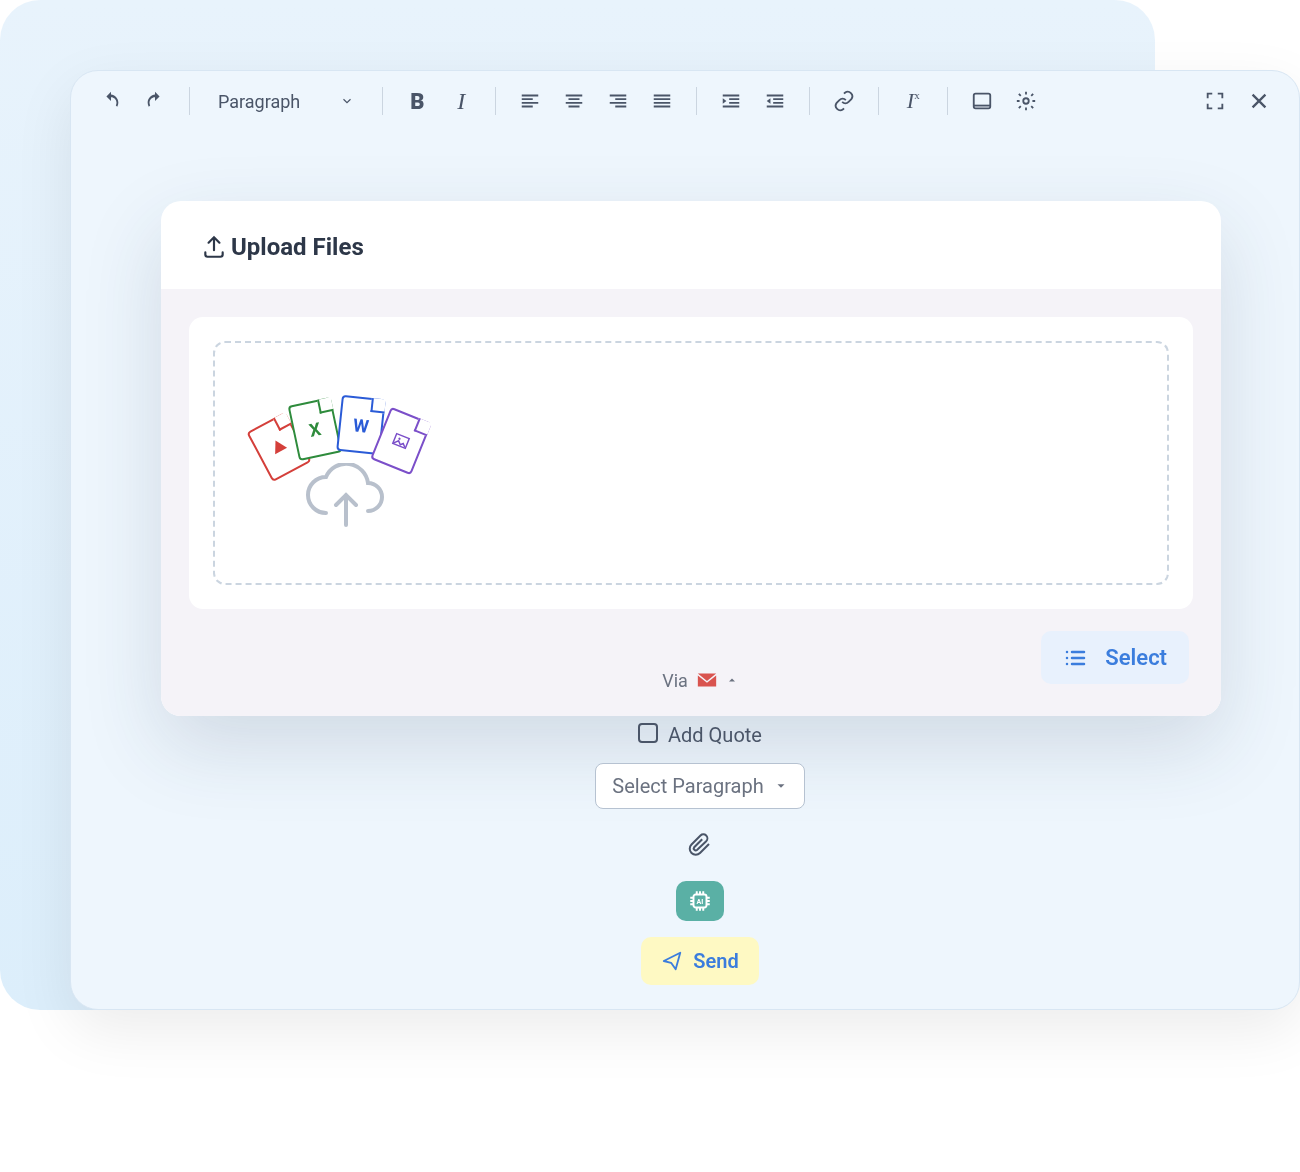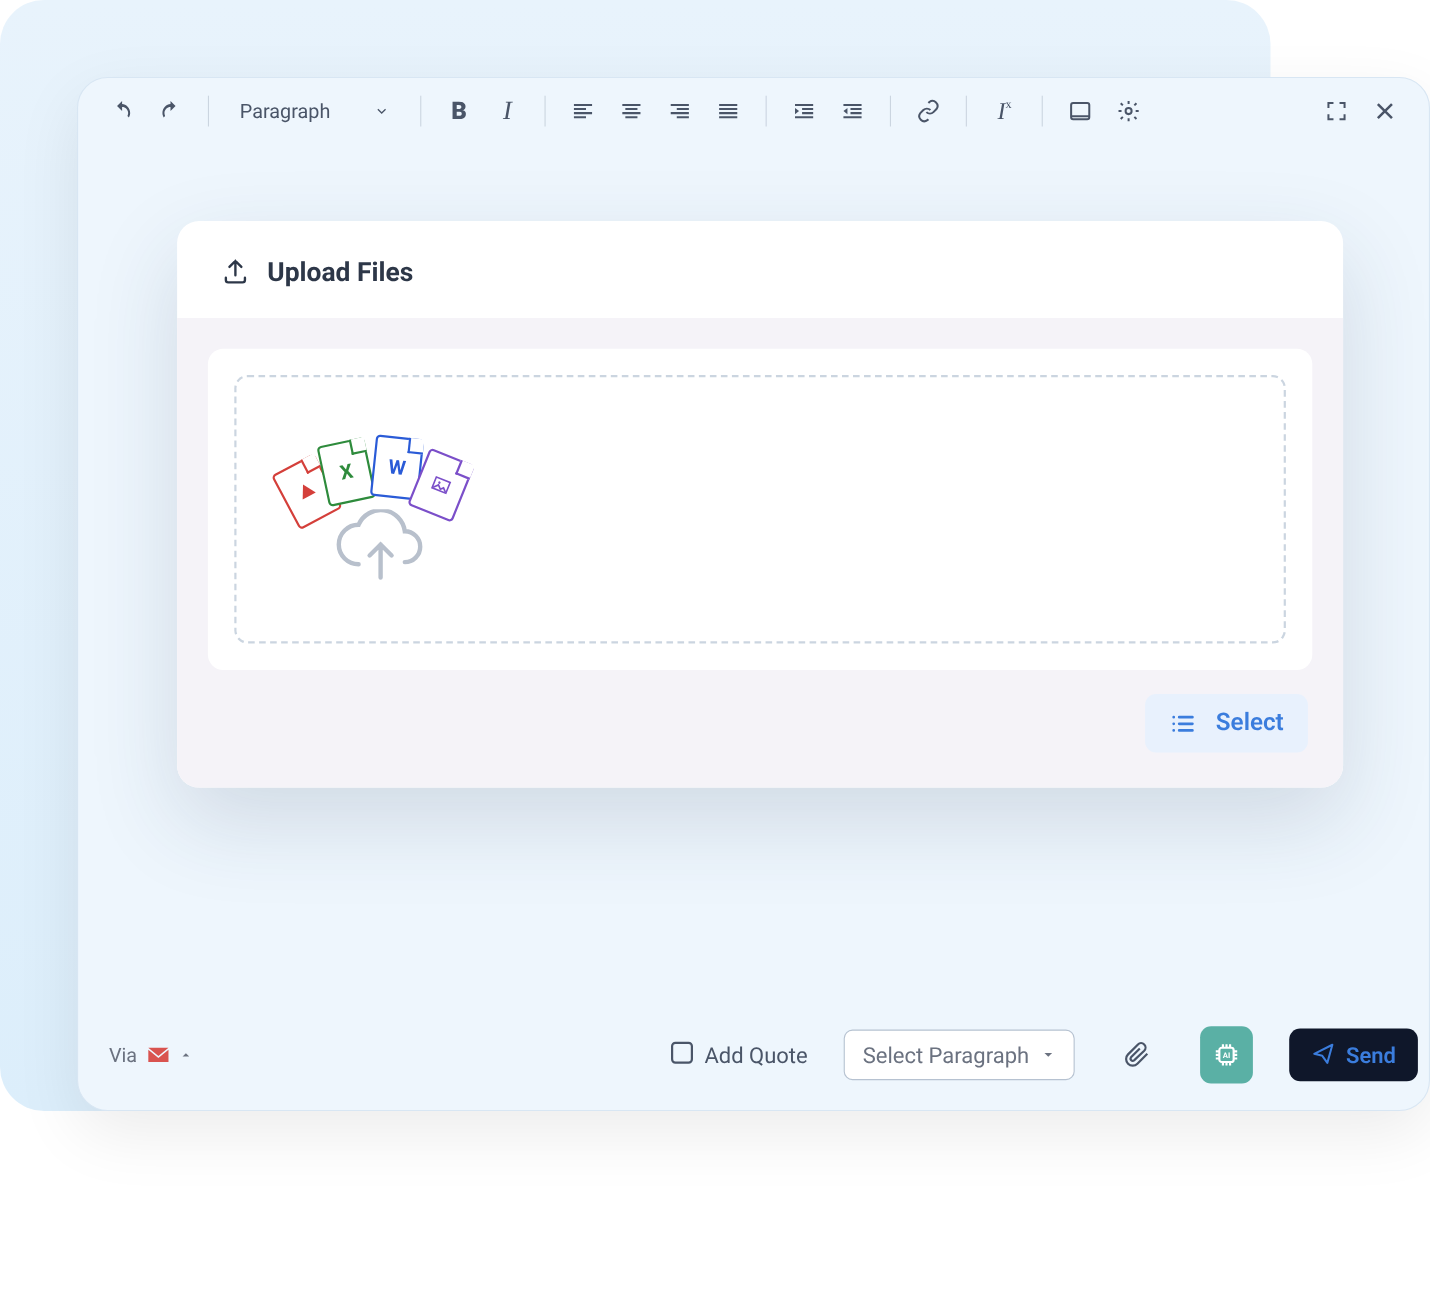--- a/index.html
+++ b/index.html
@@ -67,21 +67,21 @@
     top: 130px;
     left: 90px;
     right: -150px;
     width: 1060px;
     background: #fff;
     border-radius: 20px;
     box-shadow: 0 30px 80px rgba(40,60,90,0.15);
     padding: 32px 0 0 0;
   }
   .modal-header {
-    display: flex; align-items: center; gap: 16px;
+    display: flex; align-items: center; gap: 4px;
     padding: 0 40px 28px 40px;
     font-size: 24px;
     font-weight: 700;
     color: #2d3748;
   }
   .modal-header svg { width: 26px; height: 26px; }
   .modal-body {
     background: #f5f3f8;
     padding: 28px;
     border-radius: 0 0 20px 20px;
@@ -138,24 +138,25 @@
   .select-btn {
     background:#e8f1fd; color:#3b7ddd;
     border-radius:10px; padding:14px 22px;
     display:flex; align-items:center; gap:18px;
     font-size:22px; font-weight:600; cursor:pointer;
   }
   
   .bottom-bar {
     position:absolute;
     bottom: 24px;
-    left: 18px; right: 0;
+    left: 30px; right: 0;
     display:flex; align-items:center;
     padding: 0 10px;
-    gap: 33px;
+    gap: 16px;
+    flex-direction: column;
   }
   .via-chip {
     display:flex; align-items:center; gap:8px;
     font-size:18px; color:#6b7280; cursor:pointer;
   }
   .via-chip .env { color:#d9534f; }
   .bb-spacer { flex:1; }
   .add-quote {
     display:flex; align-items:flex-start; gap:10px;
     font-size:20px; color:#4a5568; cursor:pointer;
@@ -164,30 +165,30 @@
     width:20px; height:20px; border:2.5px solid #4a5568; border-radius:4px;
   }
   .tmpl-select {
     border:1.5px solid #b6c2d1; border-radius:8px;
     padding: 10px 16px;
     display:flex; align-items:center; gap:10px;
     font-size:20px; color:#6b7280; cursor:pointer;
     background:#fff;
   }
   .icon-btn {
-    width:48px; height:52px; border-radius:10px;
+    width:48px; height:40px; border-radius:10px;
     display:flex; align-items:center; justify-content:center;
     cursor:pointer;
   }
   .attach-btn { color:#4a5568; }
   .ai-btn { background:#5ab0a5; color:#fff; }
   .send-btn {
-    background:#0f172a; color:#3b7ddd;
+    background:#fef9c3; color:#3b7ddd;
     border-radius:10px; padding:12px 20px;
-    display:flex; gap:10px;
+    display:flex; align-items:center; gap:10px;
     font-size:20px; font-weight:600; cursor:pointer;
   }
 </style>
 </head>
 <body>
 
 <div class="outer-frame"></div>
 
 <div class="inner-window">
 

